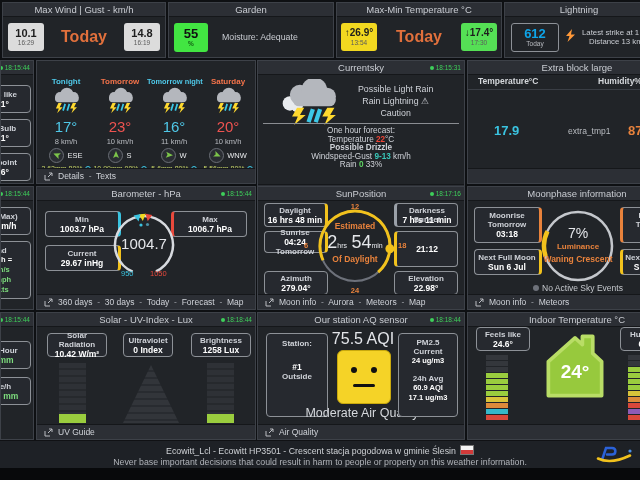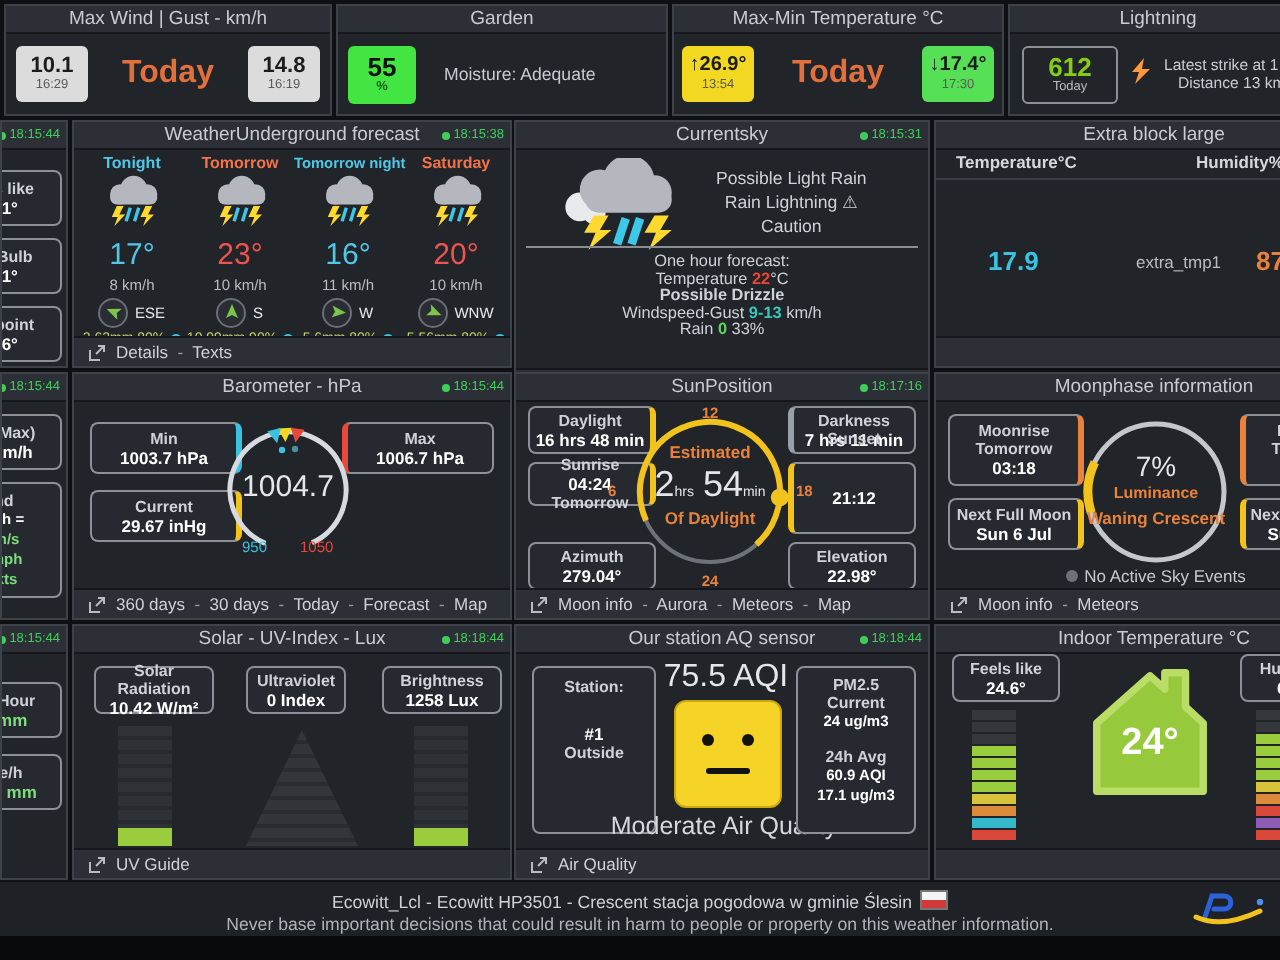--- a/index.html
+++ b/index.html
@@ -29,21 +29,21 @@
   .tbody{position:absolute;top:14px;left:0;right:0;bottom:0;display:flex;align-items:center;}
   .tbox{background:#dcdcdc;border-radius:3px;width:36px;padding:4px 0;text-align:center;}
   .tbox .v{font-size:11px;font-weight:bold;color:#1d1d1d;line-height:12px;}
   .tbox .t{font-size:6.5px;color:#5a5a5a;line-height:8px;}
   .tbox.yellow{background:#f2d820;} .tbox.green{background:#55e055;}
   .today{font-size:16px;font-weight:bold;color:#e1703c;}
   .gardenbox{background:#42e542;border-radius:3px;width:34px;padding:4px 0;text-align:center;}
   .gardenbox .v{font-size:13px;font-weight:bold;color:#111;line-height:13px;}
   .gardenbox .u{font-size:6.5px;font-weight:bold;color:#136013;line-height:8px;}
   .ltgbox{border:1px solid #8d9197;border-radius:3px;width:46px;padding:3px 0;text-align:center;}
-  .ltgbox .v{font-size:13px;font-weight:bold;color:#84cc16;line-height:13px;}
+  .ltgbox .v{font-size:13px;font-weight:bold;color:#0ea5e9;line-height:13px;}
   .ltgbox .t{font-size:6.5px;color:#b9bcc1;line-height:8px;}
   
   .fc-col{position:absolute;top:13px;width:54px;text-align:center;}
   .fc-day{font-size:8px;font-weight:bold;margin-top:3px;height:10px;white-space:nowrap;}
   .cool{color:#4fc8e8;} .warm{color:#f4734a;}
   .fc-temp{font-size:15px;}
   .fc-wind{font-size:7.5px;color:#b9bcc1;margin-top:2px;}
   .fc-dir{display:flex;align-items:center;justify-content:center;gap:3px;margin-top:2px;height:14px;}
   .dircirc{width:13px;height:13px;border-radius:50%;background:#2a2d33;border:1px solid #6a6e75;
            display:flex;align-items:center;justify-content:center;}
@@ -202,27 +202,20 @@
       <div class="l">Last Hour</div>
         <div class="v" style="color:#7ddc7d;">9.5 mm</div>
     </div>
     <div class="ib" style="right:2px;width:64px;top:64px;height:28px;">
       <div class="l">Rate/h</div>
         <div class="v" style="color:#7ddc7d;">0.500 mm</div>
     </div>
   </div>
 
   <div class="panel" style="left:36px;top:60px;width:220px;height:124px;">
-    <div class="phead">
-        <span class="ptitle">WeatherUnderground forecast</span>
-      <span class="pstamp">
-          <span class="dot"></span>
-          <span class="tm">18:15:38</span>
-        </span>
-      </div>
 
     <div class="fc-col" style="left:2px;">
       <div class="fc-day cool">Tonight</div>
       <svg width="38" height="27" viewBox="0 0 40 32">
           <g fill="#b4b7bd">
             <circle cx="13" cy="12" r="6"></circle>
             <circle cx="21" cy="9" r="8"></circle>
             <circle cx="29" cy="12" r="6"></circle>
             <rect x="7" y="10" width="28" height="8" rx="4"></rect>
           </g>

